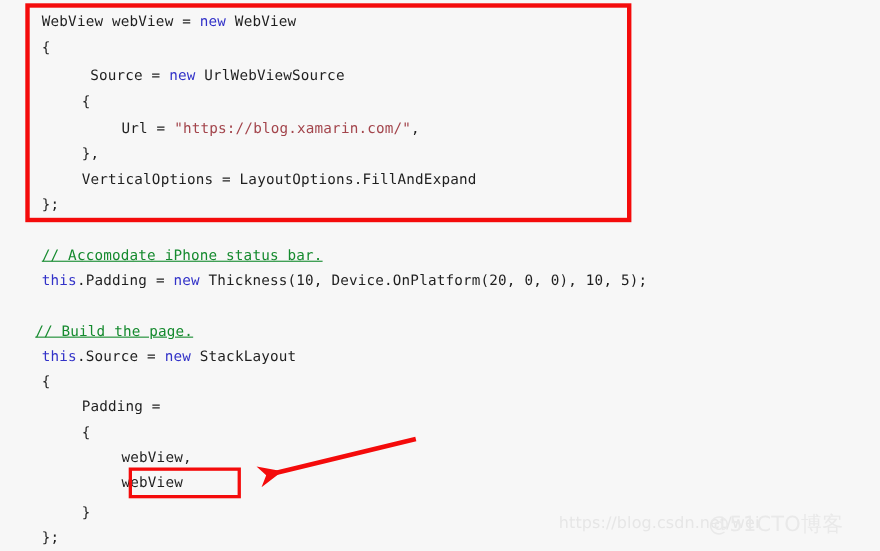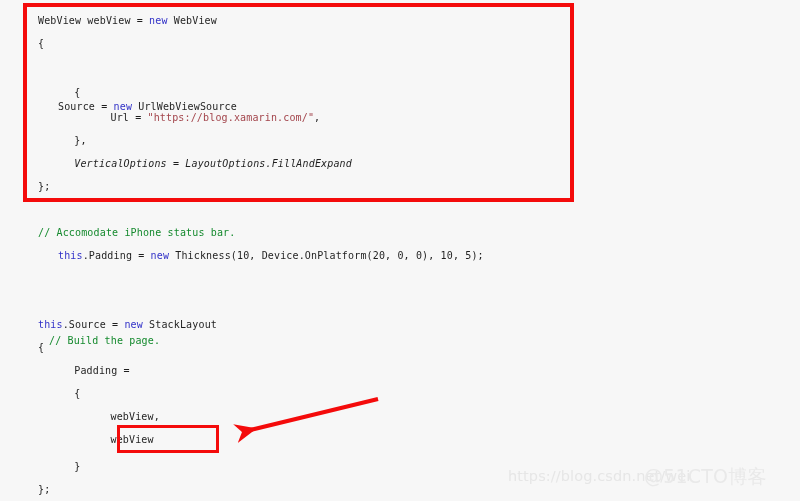--- a/index.html
+++ b/index.html
@@ -30,28 +30,28 @@
     padding: 0;
     margin: 0;
   }
   .code-line {
     position: absolute;
     left: 38px;
     height: 23.4px;
     line-height: 23.4px;
     white-space: pre;
     font-family: "DejaVu Sans Mono", "Liberation Mono", monospace;
-    font-size: 10px;
+    font-size: 13px;
     letter-spacing: 0.15px;
     color: #1f1f1f;
   }
 
   .tok-kw      { color: #3232c8; }
   .tok-str     { color: #a3454c; }
-  .tok-comment { color: #158a2e; }
+  .tok-comment { color: #158a2e; text-decoration: underline; }
   .tok-plain   { color: #1f1f1f; }
 
   
   .red-box-main {
     position: absolute;
     left: 23px;
     top: 3px;
     width: 551px;
     height: 199px;
     border: 4px solid #f40b0b;
@@ -108,29 +108,29 @@
   }
 </style>
 </head>
 <body>
 
 <div id="screenshot">
 
   <div class="code-block" id="code-block">
       <div class="code-line" style="top: 9px; left: 38px;"><span class="tok-plain">WebView webView = </span><span class="tok-kw">new</span><span class="tok-plain"> WebView</span></div>
       <div class="code-line" style="top: 32px; left: 38px;"><span class="tok-plain">{</span></div>
-      <div class="code-line" style="top: 58px; left: 58px; margin-top: 37px;"><span class="tok-plain">Source = </span><span class="tok-kw">new</span><span class="tok-plain"> UrlWebViewSource</span></div>
+      <div class="code-line" style="top: 58px; left: 82px;"><span class="tok-plain">Source = </span><span class="tok-kw">new</span><span class="tok-plain"> UrlWebViewSource</span></div>
       <div class="code-line" style="top: 81px; left: 74.24px;"><span class="tok-plain">{</span></div>
       <div class="code-line" style="top: 106px; left: 110.48px;"><span class="tok-plain">Url = </span><span class="tok-str">"https://blog.xamarin.com/"</span><span class="tok-plain">,</span></div>
       <div class="code-line" style="top: 129px; left: 74.24px;"><span class="tok-plain">},</span></div>
-      <div class="code-line" style="top: 152px; left: 74.24px; font-style: italic;"><span class="tok-plain">VerticalOptions = LayoutOptions.FillAndExpand</span></div>
+      <div class="code-line" style="top: 152px; left: 74.24px;"><span class="tok-plain">VerticalOptions = LayoutOptions.FillAndExpand</span></div>
       <div class="code-line" style="top: 175px; left: 38px;"><span class="tok-plain">};</span></div>
       <div class="code-line" style="top: 221px; left: 38px;"><span class="tok-comment">// Accomodate iPhone status bar.</span></div>
-      <div class="code-line" style="top: 244px; left: 38px; margin-left: 20px;"><span class="tok-kw">this</span><span class="tok-plain">.Padding = </span><span class="tok-kw">new</span><span class="tok-plain"> Thickness(10, Device.OnPlatform(20, 0, 0), 10, 5);</span></div>
-      <div class="code-line" style="top: 290px; left: 49px; margin-top: 39px;"><span class="tok-comment">// Build the page.</span></div>
+      <div class="code-line" style="top: 244px; left: 38px;"><span class="tok-kw">this</span><span class="tok-plain">.Padding = </span><span class="tok-kw">new</span><span class="tok-plain"> Thickness(10, Device.OnPlatform(20, 0, 0), 10, 5);</span></div>
+      <div class="code-line" style="top: 290px; left: 32px;"><span class="tok-comment">// Build the page.</span></div>
       <div class="code-line" style="top: 313px; left: 38px;"><span class="tok-kw">this</span><span class="tok-plain">.Source = </span><span class="tok-kw">new</span><span class="tok-plain"> StackLayout</span></div>
       <div class="code-line" style="top: 336px; left: 38px;"><span class="tok-plain">{</span></div>
       <div class="code-line" style="top: 359px; left: 74.24px;"><span class="tok-plain">Padding =</span></div>
       <div class="code-line" style="top: 382px; left: 74.24px;"><span class="tok-plain">{</span></div>
       <div class="code-line" style="top: 405px; left: 110.48px;"><span class="tok-plain">webView,</span></div>
       <div class="code-line" style="top: 428px; left: 110.48px;"><span class="tok-plain">webView</span></div>
       <div class="code-line" style="top: 455px; left: 74.24px;"><span class="tok-plain">}</span></div>
       <div class="code-line" style="top: 478px; left: 38px;"><span class="tok-plain">};</span></div>
     </div>
 

